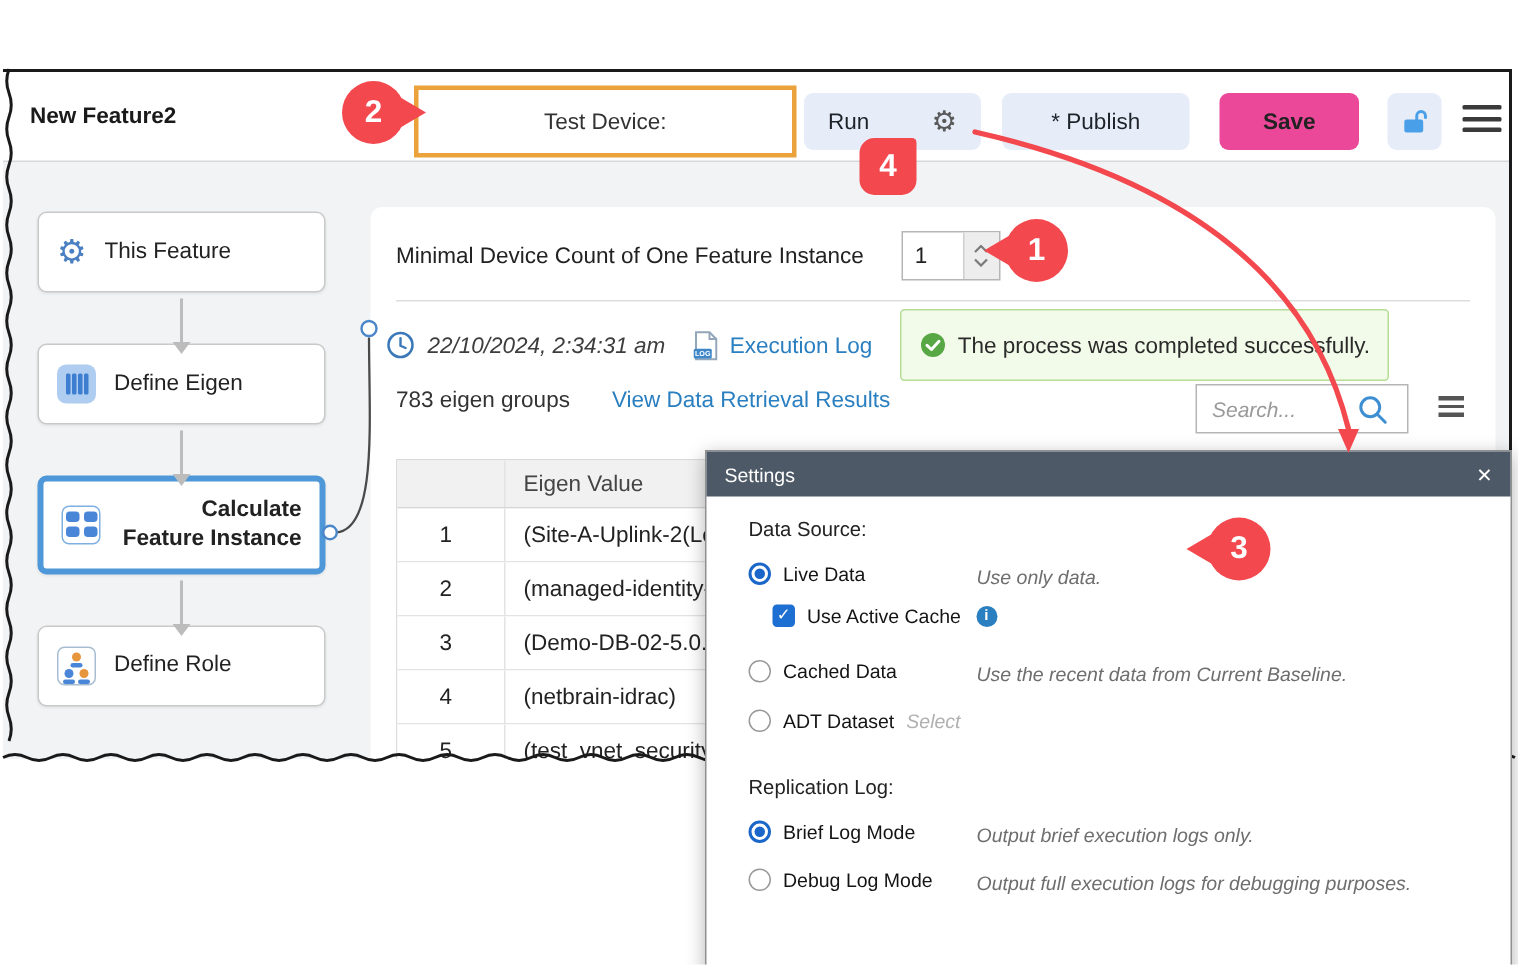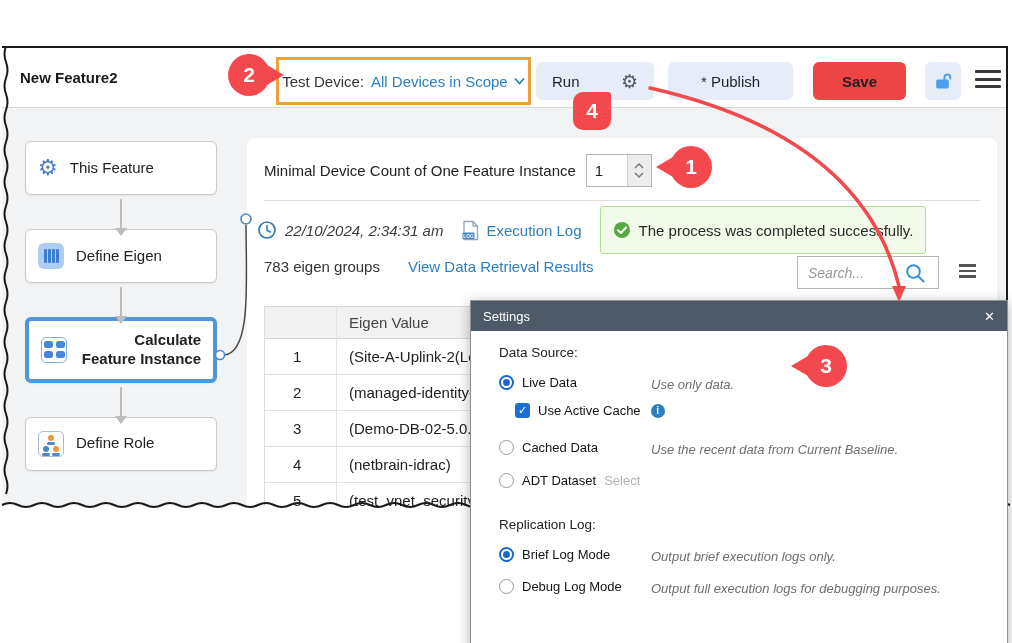--- a/index.html
+++ b/index.html
@@ -16,21 +16,21 @@
   .topbar { position:absolute; left:0; top:0; width:1004px; height:60px; background:#fff; border-bottom:1px solid #d8d8d8; }
   .app-title { position:absolute; left:18px; top:21px; font-size:15px; font-weight:bold; color:#1a1a1a; }
   .device-box { position:absolute; left:274px; top:9px; width:255px; height:48px; background:#fff;
                 border:3px solid #eba23a; display:flex; align-items:center; justify-content:center; gap:7px; }
   .device-label { font-size:15px; color:#333; }
   .device-value { font-size:15px; color:#2a7fc0; display:flex; align-items:center; gap:6px; cursor:pointer; }
   .pill { position:absolute; top:14px; height:38px; background:#e6edf9; border-radius:6px; display:flex; align-items:center; justify-content:center; font-size:15px; color:#1f2329; cursor:pointer; }
   .btn-run { left:534px; width:118px; justify-content:space-between; padding:0 16px; }
   .gear-glyph { font-size:19px; color:#5a5a5a; line-height:1; }
   .btn-publish { left:666px; width:125px; }
-  .btn-save { left:811px; width:93px; background:#ef4444; font-weight:bold; color:#222; }
+  .btn-save { left:811px; width:93px; background:#ec4899; font-weight:bold; color:#222; }
   .btn-lock { left:923px; width:36px; }
   .burger { position:absolute; left:973px; top:22px; width:26px; cursor:pointer; }
   .burger span { display:block; width:26px; height:3px; background:#3a3a3a; border-radius:1px; margin-bottom:4.5px; }
 
   
   .flow { position:absolute; left:23px; top:93px; width:192px; z-index:2; }
   .card { width:192px; background:#fff; border:1px solid #c9c9c9; border-radius:6px; box-shadow:0 1px 2px rgba(0,0,0,.07);
           display:flex; align-items:center; gap:12px; padding:10px 12px; min-height:54px; }
   .card .lbl { font-size:15px; color:#222; line-height:1.25; }
   .card.selected { border:4px solid #4e97d8;text-align:right; }
@@ -49,21 +49,21 @@
   .person i { display:block; width:6px; height:6px; border-radius:50%; margin:0 auto 1px; }
   .person b { display:block; width:8px; height:3.5px; border-radius:2px; }
   .p-top { left:8px; top:3px; } .p-top i{background:#e8963e;} .p-top b{background:#4a86d8;}
   .p-l { left:3px; top:14px; } .p-l i{background:#4a86d8;} .p-l b{background:#4a86d8;}
   .p-r { left:13px; top:14px; } .p-r i{background:#e8963e;} .p-r b{background:#4a86d8;}
 
   #flow-connector { position:absolute; left:0; top:0; width:1012px; height:643px; z-index:4; pointer-events:none; }
 
   
   .panel { position:absolute; left:245px; top:90px; width:750px; height:374px; background:#fff; border-radius:8px 8px 0 0; overflow:hidden; z-index:1; }
-  .row-min { position:absolute; left:17px; top:16px; display:flex; align-items:center; gap:10px; }
+  .row-min { position:absolute; left:17px; top:16px; display:flex; align-items:center; gap:25px; }
   .min-label { font-size:15px; color:#222; }
   .stepper { display:flex; width:66px; height:33px; border:1px solid #b5b5b5; background:#fff; }
   .step-val { flex:1; font-size:15px; color:#222; display:flex; align-items:center; padding-left:8px; }
   .spin { width:24px; background:#ededed; border-left:1px solid #cfcfcf; display:flex; flex-direction:column; align-items:center; justify-content:center; gap:3px; cursor:pointer; }
   .divider { position:absolute; left:17px; top:62px; width:716px; height:1px; background:#ddd; }
 
   .log-row { position:absolute; left:10px; top:74px; height:36px; display:flex; align-items:center; }
   .ts { font-style:italic; font-size:15px; color:#3d3d3d; margin:0 18px 0 8px; }
   .exec { font-size:15px; color:#2a7fc0; margin-left:6px; cursor:pointer; }
   .okbox { margin-left:18px; display:flex; align-items:center; gap:8px; background:#f2fbe9; border:1px solid #b5dd95; border-radius:3px; padding:14px 12px; }
@@ -86,21 +86,21 @@
   .tval { padding-left:12px; font-size:15px; color:#222; white-space:nowrap; overflow:hidden; flex:1; height:100%; display:flex; align-items:center; }
 
   
   .dialog { position:absolute; left:470px; top:256px; width:538px; height:386px; background:#fff; border:1px solid #909090; box-shadow:0 3px 12px rgba(0,0,0,.3); z-index:30; }
   .dlg-title { height:30px; background:#4d5966; display:flex; align-items:center; justify-content:space-between; padding:0 12px; }
   .dlg-title .t { color:#fff; font-size:13px; }
   .dlg-close { color:#fff; font-size:13px; cursor:pointer; }
   .sec-label { position:absolute; left:28px; font-size:13.5px; color:#222; }
   .opt { position:absolute; left:28px; display:flex; align-items:center; gap:8px; cursor:pointer; }
   .opt .olbl { font-size:13px; color:#141414; }
-  .opt .sel-link { font-size:13px; color:#b0b0b0; }
+  .opt .sel-link { font-size:13px; color:#b0b0b0;font-style:italic; }
   .desc { position:absolute; left:180px; font-size:13px; font-style:italic; color:#6e6e6e; }
   .radio { width:15px; height:15px; border-radius:50%; border:1.5px solid #999; background:#fff; flex:0 0 15px; }
   .radio.sel { border:2px solid #1b66c9; position:relative; }
   .radio.sel::after { content:""; position:absolute; inset:2px; border-radius:50%; background:#1b66c9; }
   .checkbox { width:15px; height:15px; border-radius:3px; background:#1d6fd2; color:#fff; font-size:11px; line-height:15px; text-align:center; flex:0 0 15px; }
   .info { width:14px; height:14px; border-radius:50%; background:#2a7fc0; color:#fff; font-size:10px; font-weight:bold; text-align:center; line-height:14px; margin-left:2px; }
   .dlg-footer { position:absolute; right:22px; top:344px; display:flex; align-items:flex-end; gap:26px;flex-direction:column; }
   .cancel { font-size:13px; color:#2a7fc0; cursor:pointer; }
   .okbtn { width:58px; height:28px; background:#0ea5e9; border-radius:4px; font-size:14px; font-weight:normal; color:#333; display:flex; align-items:center; justify-content:center; cursor:pointer; }
 
@@ -119,26 +119,20 @@
 
 <div id="stage">
 
   <div id="app">
 
     <div class="topbar">
       <div class="app-title">New Feature2</div>
 
       <div class="device-box">
         <span class="device-label">Test Device:</span>
-        <span class="device-value">
-          <span>All Devices in Scope</span>
-          <svg width="11" height="8" viewBox="0 0 11 8">
-              <polyline points="1,1.5 5.5,6.5 10,1.5" fill="none" stroke="#2a7fc0" stroke-width="1.8"></polyline>
-            </svg>
-        </span>
       </div>
 
       <div class="pill btn-run">
         <span>Run</span>
         <span class="gear-glyph">⚙</span>
       </div>
       <div class="pill btn-publish">
         <span>* Publish</span>
       </div>
       <div class="pill btn-save">

